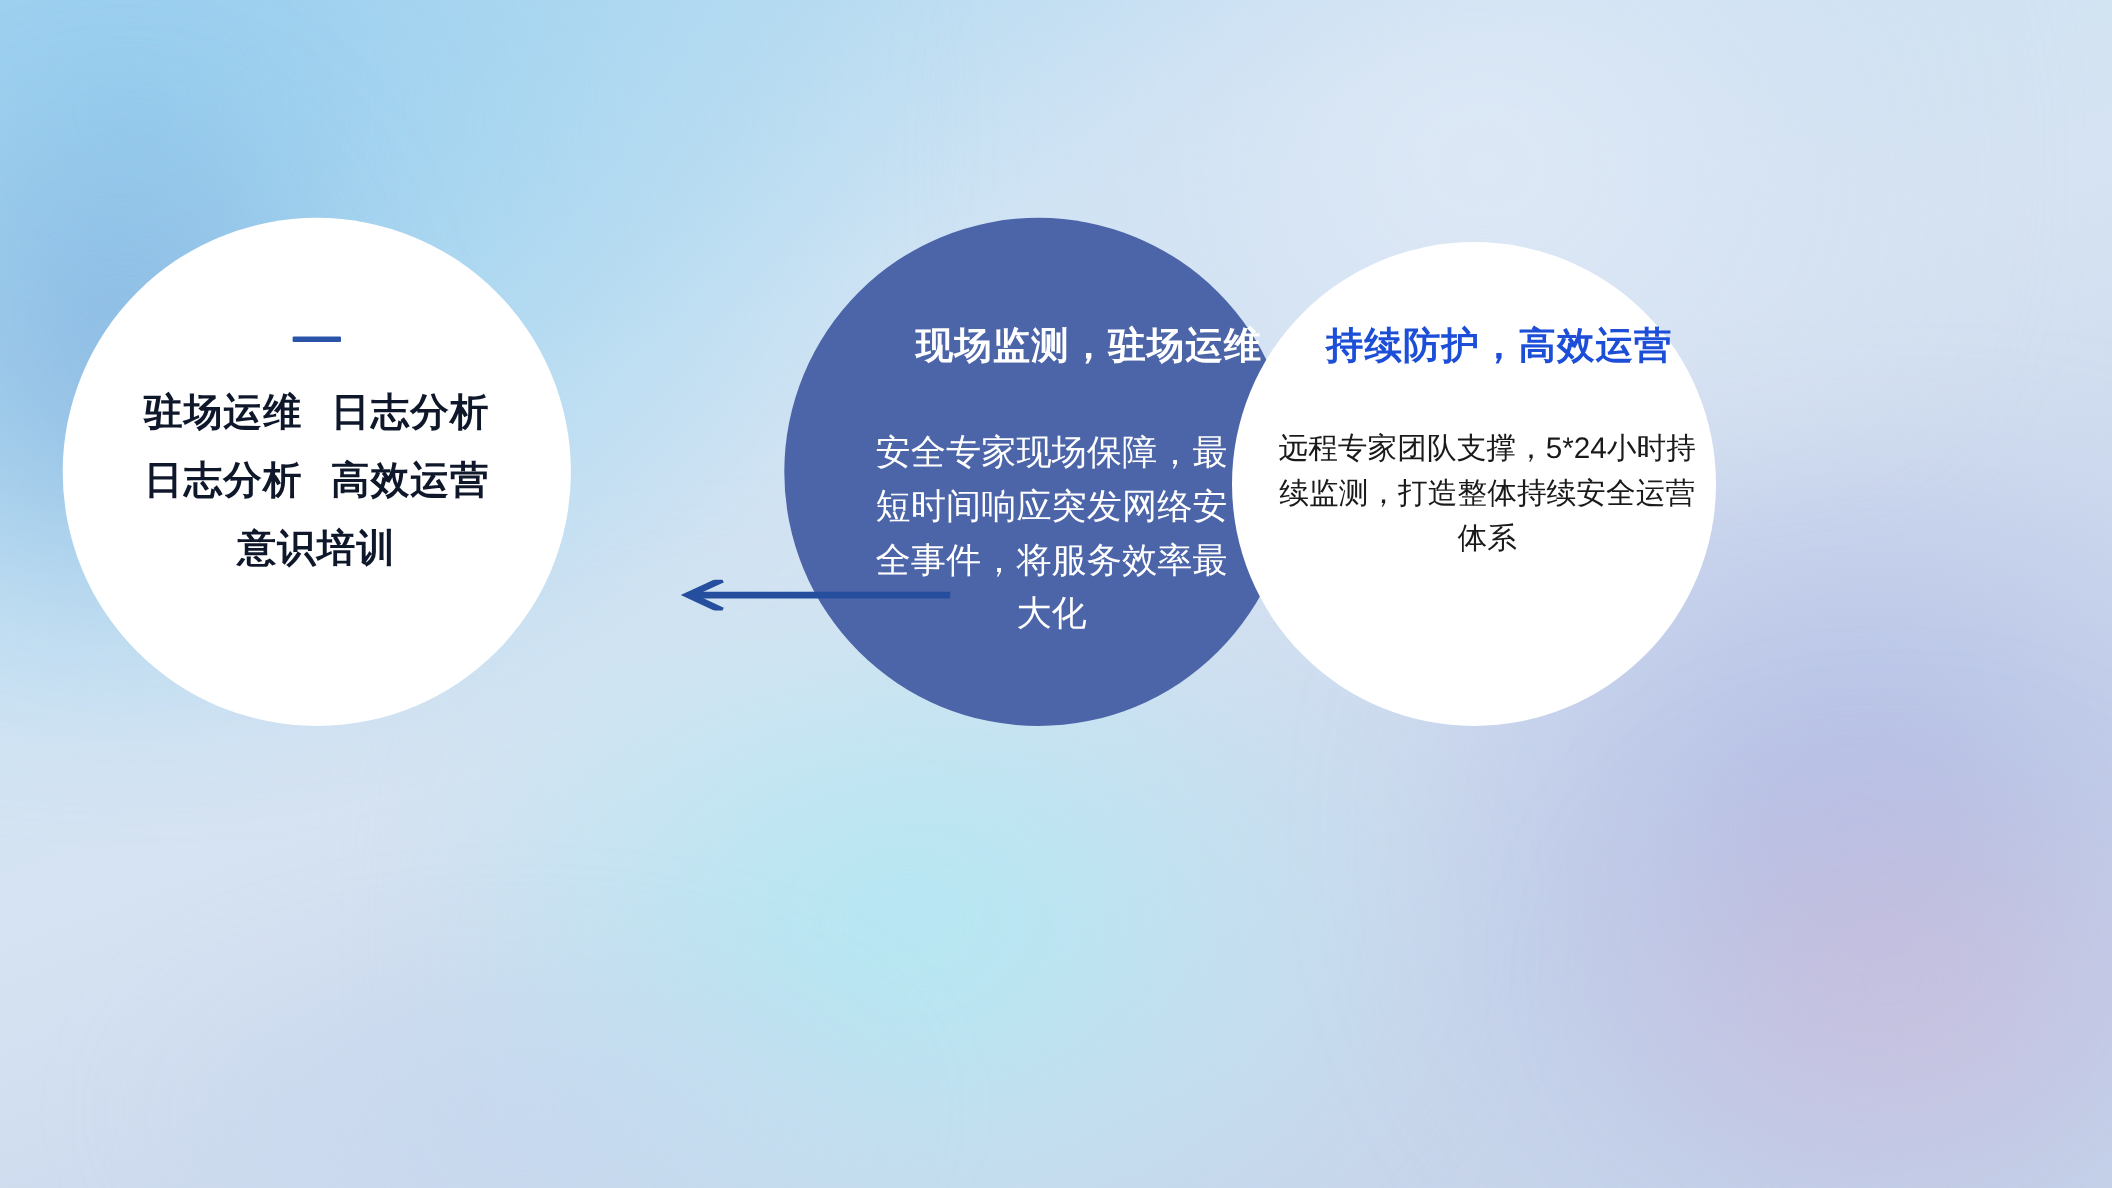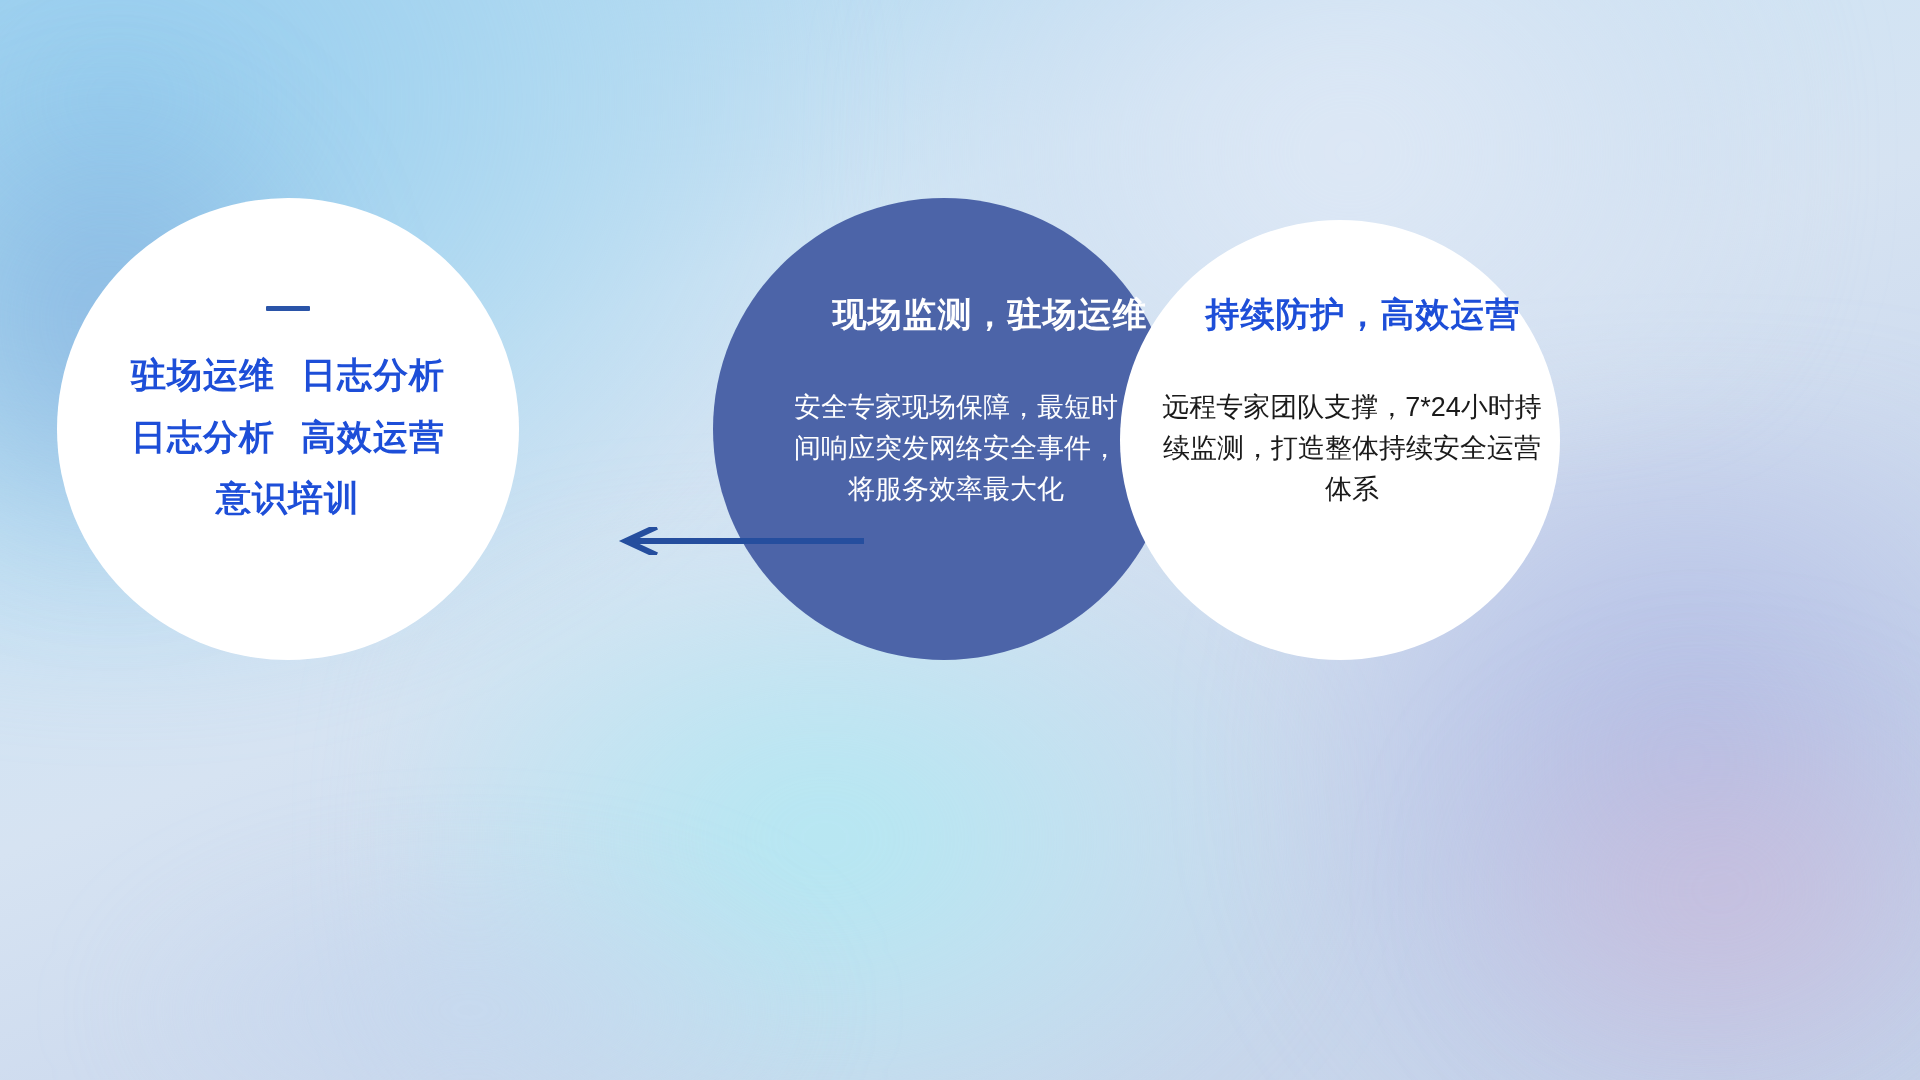--- a/index.html
+++ b/index.html
@@ -164,21 +164,21 @@
     box-sizing: border-box;
   }
   .rule {
     width: 44px;
     height: 5px;
     background: #2a54a8;
     border-radius: 1px;
     margin-bottom: 46px;
   }
   .left-line {
-    color: #1d4ed8;
+    color: #0f172a;
     font-size: 35px;
     font-weight: bold;
     letter-spacing: 1px;
     line-height: 1;
     margin-bottom: 27px;
     white-space: nowrap;
   }
   .left-line .gap { display: inline-block; width: 26px; }
   .left-line:last-child { margin-bottom: 4px; font-family: Liberation Serif, serif; }
 
@@ -200,21 +200,21 @@
     color: #ffffff;
     font-size: 34px;
     font-weight: bold;
     letter-spacing: 1px;
     line-height: 1.1;
     white-space: nowrap;
     margin-left: 92px;
   }
   .mid-body {
     color: #ffffff;
-    font-size: 27px;
+    font-size: 32px;
     font-weight: normal;
     line-height: 1.52;
     text-align: center;
     width: 330px;
     margin-top: 54px;
     margin-left: 24px;
   }
 
   
   .right-content {
@@ -298,16 +298,16 @@
   </div>
 
   <div class="mid-content">
     <div class="mid-title">现场监测，驻场运维</div>
     <div class="mid-body">安全专家现场保障，最短时间响应突发网络安全事件，将服务效率最大化</div>
   </div>
 
   <div class="circle circle-right"></div>
   <div class="right-content">
     <div class="right-title">持续防护，高效运营</div>
-    <div class="right-body">远程专家团队支撑，7*24小时持续监测，打造整体持续安全运营体系</div>
+    <div class="right-body">远程专家团队支撑，5*24小时持续监测，打造整体持续安全运营体系</div>
   </div>
 
 </div>
 
 </body></html>

